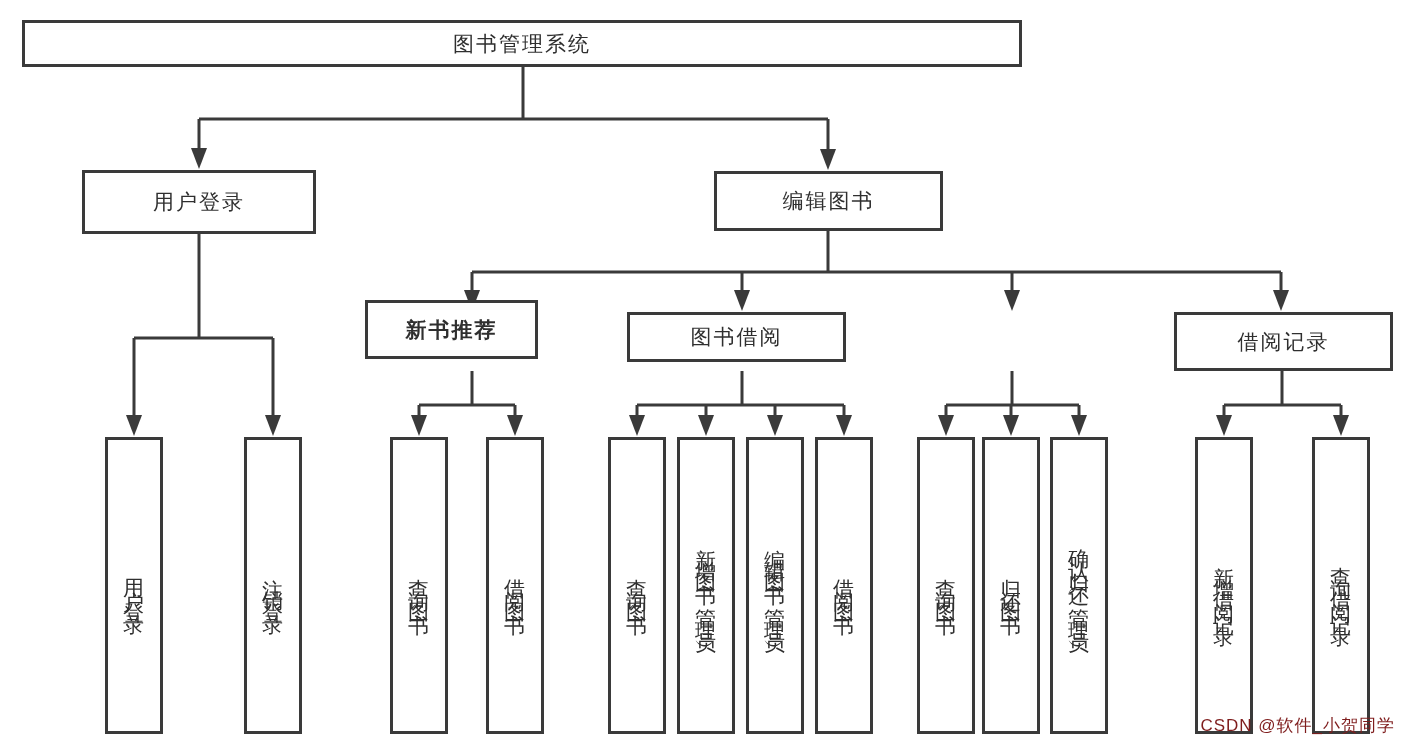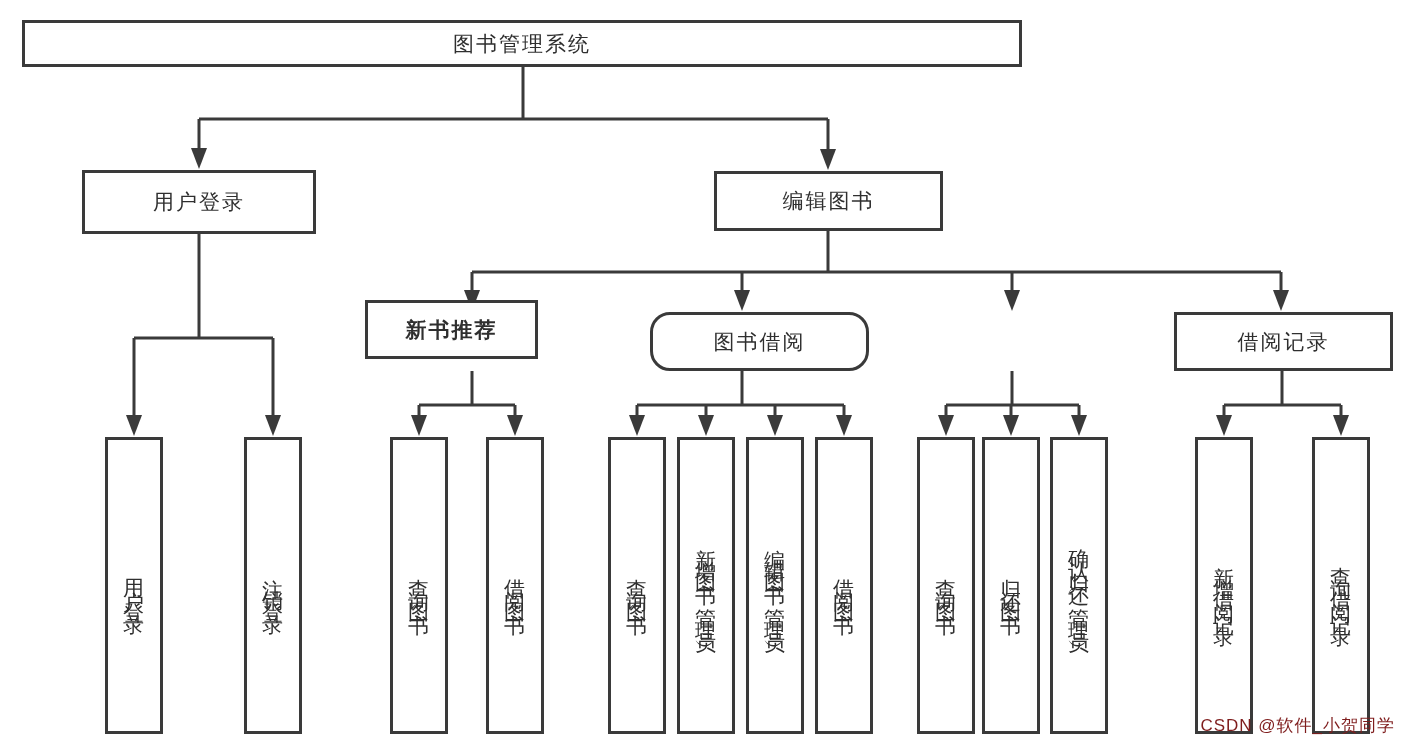--- a/index.html
+++ b/index.html
@@ -17,21 +17,21 @@
   .node .hlabel{font-size:21px;letter-spacing:2px;white-space:nowrap;}
   .leaf .vlabel{
     writing-mode:vertical-rl;text-orientation:mixed;
     font-size:21px;letter-spacing:12px;line-height:1;white-space:nowrap;
   }
   
   .n-root{left:22px;top:20px;width:1000px;height:47px;}
   .n-user-login{left:82px;top:170px;width:234px;height:64px;}
   .n-book-mgmt{left:714px;top:171px;width:229px;height:60px;}
   .n-new-book{left:365px;top:300px;width:173px;height:59px;font-weight:bold;}
-  .n-book-borrow{left:650px;top:312px;width:219px;height:59px;border-radius:20px;}
+  .n-book-borrow{left:627px;top:312px;width:219px;height:50px;}
   .n-current-borrow{left:903px;top:312px;width:218px;height:59px;}
   .n-borrow-records{left:1174px;top:312px;width:219px;height:59px;justify-content:center;}
   
   .leaf{top:437px;width:58px;height:297px;}
   .lf-1{left:105px;} .lf-2{left:244px;}
   .lf-3{left:390px;} .lf-4{left:486px;}
   .lf-5{left:608px;} .lf-6{left:677px;} .lf-7{left:746px;} .lf-8{left:815px;}
   .lf-9{left:917px;} .lf-10{left:982px;} .lf-11{left:1050px;}
   .lf-12{left:1195px;} .lf-13{left:1312px;}
   .watermark{

